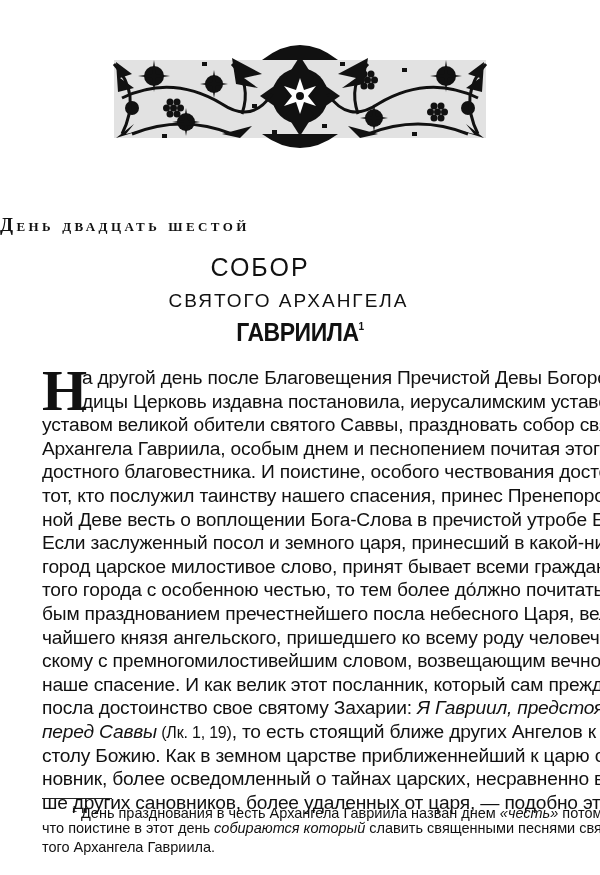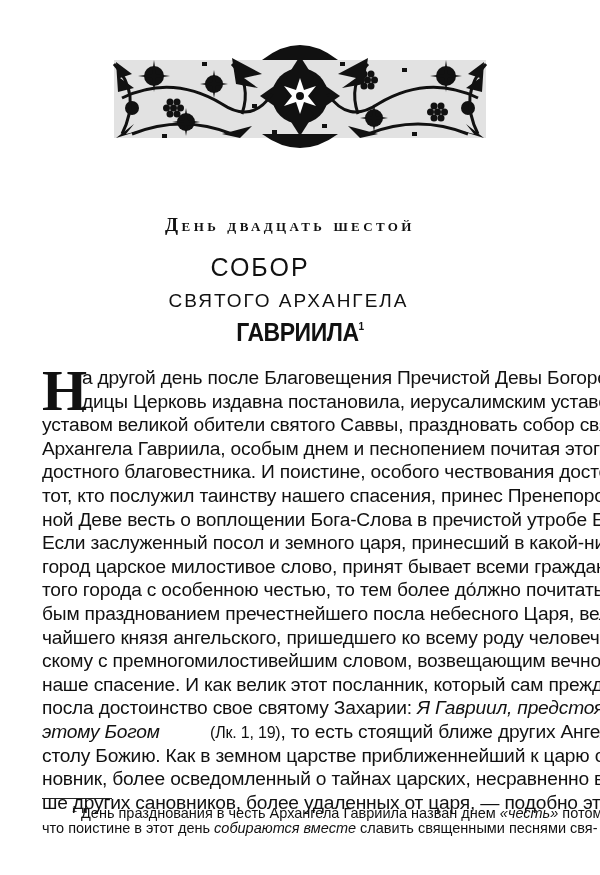--- a/index.html
+++ b/index.html
@@ -1,28 +1,28 @@
 <!DOCTYPE html>
 <html><head>
   <meta charset="utf-8">
   <style>
     html, body { margin: 0; padding: 0; background: #ffffff; }
     body { width: 600px; height: 875px; position: relative; overflow: hidden; color: #111; font-family: "Liberation Serif", serif; }
     .ornament { position: absolute; left: 112px; top: 34px; width: 376px; height: 124px; }
-    .day-heading { position: absolute; left: 0; width: 580px; top: 214px; text-align: center; font-size: 19px; font-weight: bold; letter-spacing: 3.4px; font-variant: small-caps; }
+    .day-heading { position: absolute; left: 0; width: 580px; top: 214px; text-align: left; font-size: 19px; font-weight: bold; letter-spacing: 3.4px; font-variant: small-caps; }
     .title1 { position: absolute; left: 0; width: 520px; top: 253px; text-align: center; font-size: 25px; letter-spacing: 2px; font-family: "Liberation Sans", sans-serif; }
     .title2 { position: absolute; left: 8px; width: 561px; top: 290px; text-align: center; font-size: 19px; letter-spacing: 2px; font-family: "Liberation Sans", sans-serif; }
     .title3 { position: absolute; left: 0; width: 600px; top: 318px; text-align: center; font-size: 25px; font-weight: bold; font-family: "Liberation Sans", sans-serif; letter-spacing: -0.5px; transform: scaleX(0.92); }
     .title3 sup { font-size: 11px; vertical-align: top; position: relative; top: 2px; }
     .body-text { position: absolute; left: 42px; top: 366px; width: 516px; }
     .line { height: 23.6px; line-height: 23.6px; font-size: 19.2px; white-space: nowrap; text-align: justify; text-align-last: justify; font-family: "Liberation Sans", sans-serif; transform-origin: left center; letter-spacing: -0.2px; }
     .line.indent { padding-left: 40px; }
     .dropcap { position: absolute; left: 42px; top: 366px; font-size: 58px; line-height: 50px; font-weight: bold; font-family: "Liberation Serif", serif; }
     .it { font-style: italic; }
-    .small { font-size: 16px; padding-left: 46px; }
+    .small { font-size: 16px; }
     .footnote-rule { position: absolute; left: 42px; top: 798px; width: 70px; border-top: 1px solid #222; }
     .footnote { position: absolute; left: 42px; top: 800px; width: 516px; font-family: "Liberation Sans", sans-serif; font-size: 14.5px; }
     .fline { height: 19px; line-height: 19px; white-space: nowrap; text-align: justify; text-align-last: justify; }
     .fline.first { padding-left: 30px; }
     .fline.end { text-align-last: left; }
     .fline sup { font-size: 9px; }
   </style>
 </head>
 <body>
 
@@ -135,23 +135,24 @@
   <div class="line">тот, кто послужил таинству нашего спасения, принес Пренепороч-</div>
   <div class="line">ной Деве весть о воплощении Бога-Слова в пречистой утробе Ее.</div>
   <div class="line">Если заслуженный посол и земного царя, принесший в какой-нибудь</div>
   <div class="line">город царское милостивое слово, принят бывает всеми гражданами</div>
   <div class="line">того города с особенною честью, то тем более до́лжно почитать осо-</div>
   <div class="line">бым празднованием пречестнейшего посла небесного Царя, вели-</div>
   <div class="line">чайшего князя ангельского, пришедшего ко всему роду человече-</div>
   <div class="line">скому с премногомилостивейшим словом, возвещающим вечное</div>
   <div class="line">наше спасение. И как велик этот посланник, который сам прежде</div>
   <div class="line"><span>посла достоинство свое святому Захарии: </span><span class="it">Я Гавриил, предстоящий</span></div>
-  <div class="line"><span class="it">этому Богом</span><span class="small"> (Лк. 1, 19)</span><span>, то есть стоящий ближе других Ангелов к пре-</span></div>
+  <div class="line"><span class="it">перед Саввы</span><span class="small"> (Лк. 1, 19)</span><span>, то есть стоящий ближе других Ангелов к пре-</span></div>
   <div class="line">столу Божию. Как в земном царстве приближеннейший к царю са-</div>
   <div class="line">новник, более осведомленный о тайнах царских, несравненно вы-</div>
   <div class="line">ше других сановников, более удаленных от царя, — подобно этому</div>
 </div>
 
 <div class="footnote-rule"></div>
 <div class="footnote">
   <div class="fline first"><sup>1</sup><span> День празднования в честь Архангела Гавриила назван днем </span><span class="it">«честь»</span><span> потому,</span></div>
-  <div class="fline"><span>что поистине в этот день </span><span class="it">собираются вместе</span><span> славить священными песнями свя-</span></div>
+  <div class="fline"><span>что поистине в этот день </span><span class="it">собираются который</span><span> славить священными песнями свя-</span></div>
+  <div class="fline end">того Архангела Гавриила.</div>
 </div>
 
 </body></html>

